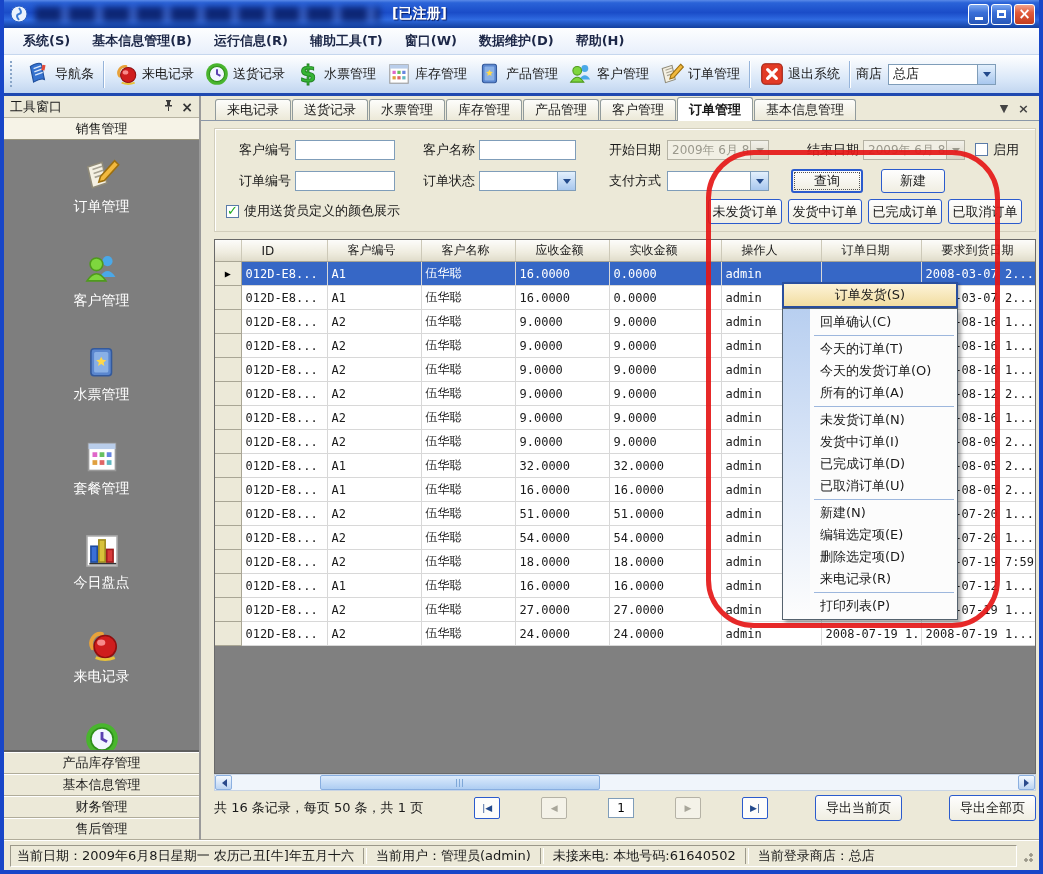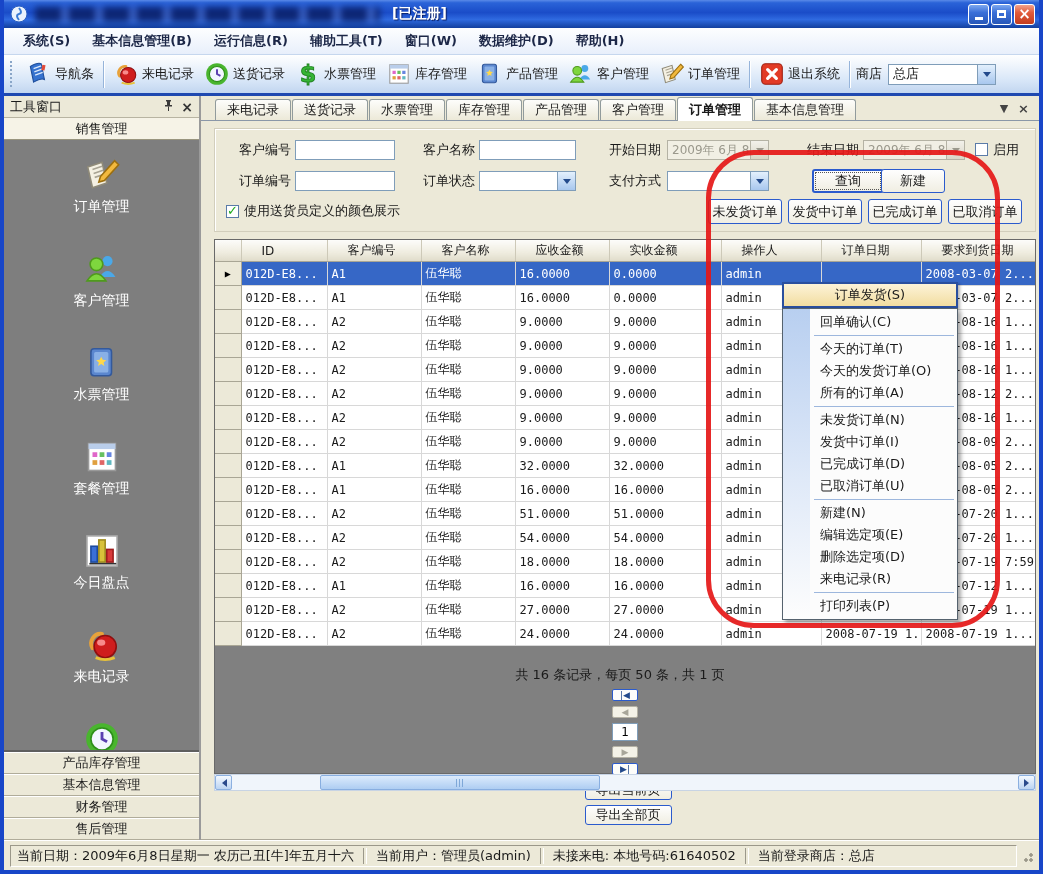--- a/index.html
+++ b/index.html
@@ -58,39 +58,39 @@
   .flabel{position:absolute;height:20px;line-height:20px;}
   .fin{position:absolute;height:20px;box-sizing:border-box;border:1px solid #7f9db9;background:#fff;font:13px "DejaVu Sans",sans-serif;padding:0 3px;}
   .fcombo{position:absolute;height:20px;box-sizing:border-box;border:1px solid #7f9db9;background:#fff;display:flex;align-items:center;}
   .fcombo.dis{background:#f1efe4;border-color:#b4b2a4;color:#9a988c;}
   .fcombo .combo-val{font-size:12px;}
   .fcombo.dis .combo-arrow{background:linear-gradient(#f2f1ea,#d9d6c6);border-left-color:#b4b2a4;}
   .cb{position:absolute;width:13px;height:13px;box-sizing:border-box;border:1px solid #5a7ba8;background:#fff;}
   .cb.checked::after{content:"✓";position:absolute;left:0;top:-3px;font-size:13px;font-weight:bold;color:#1daa1d;}
   .cblabel{position:absolute;height:16px;line-height:16px;}
   .xp-btn{position:absolute;height:24px;box-sizing:border-box;border:1px solid #2b5bcd;border-radius:3px;background:linear-gradient(#fefefe,#f0eee2);font:13px "DejaVu Sans",sans-serif;text-align:center;display:flex;align-items:center;justify-content:center;}
-  .xp-btn.focused{border-width:2px;outline:1px dotted #555;outline-offset:-4px;margin-left:21px;}
+  .xp-btn.focused{border-width:2px;outline:1px dotted #555;outline-offset:-4px;}
   
   .grid-area{margin-top:7px;width:822px;height:535px;background:#808080;border:1px solid #696969;box-sizing:border-box;overflow:hidden;}
   table.grid{border-collapse:collapse;table-layout:fixed;width:820px;font-family:"DejaVu Sans Mono",monospace;font-size:12px;}
   table.grid th{height:21px;background:linear-gradient(#fcfcfa,#efecdf 60%,#e0dcca);border-right:1px solid #cdc9b8;border-bottom:1px solid #a9a695;text-align:left;padding:0 20px;font-weight:normal;font-family:"DejaVu Sans",sans-serif;font-size:12px;white-space:nowrap;overflow:hidden;}
   table.grid td{height:23px;border-right:1px solid #d8d8d8;border-bottom:1px solid #d8d8d8;padding:0 4px;background:#fff;white-space:nowrap;overflow:hidden;}
   table.grid td.rowsel{background:#ece9d8;border-right:1px solid #a9a695;border-bottom:1px solid #a9a695;text-align:center;font-size:10px;padding:0;}
   table.grid tr.sel td{background:#3667c6;color:#fff;}
   table.grid tr.sel td.rowsel{background:#ece9d8;color:#000;}
   
   .hscroll{width:822px;height:17px;box-sizing:border-box;position:relative;background:#f0f5fb;border:1px solid #c8d4e4;}
   .harr{position:absolute;top:0;width:17px;height:15px;background:linear-gradient(#f4f9ff,#bcd4f2);border:1px solid #8cb0e0;border-radius:2px;box-sizing:border-box;display:flex;align-items:center;justify-content:center;}
   .harr.left{left:0;} .harr.right{right:0;}
   .tri-l{width:0;height:0;border:4px solid transparent;border-right:5px solid #2a4a8c;margin-right:3px;}
   .tri-r{width:0;height:0;border:4px solid transparent;border-left:5px solid #2a4a8c;margin-left:3px;}
   .hthumb{position:absolute;top:0;left:105px;width:280px;height:15px;background:linear-gradient(#dcebfc,#aecdf2);border:1px solid #88aee0;border-radius:2px;box-sizing:border-box;}
   .hthumb::after{content:"";position:absolute;left:50%;top:3px;width:8px;height:8px;margin-left:-4px;background:repeating-linear-gradient(90deg,#7fa8d8 0 1px,transparent 1px 3px);}
   
-  .pager{width:822px;height:34px;display:flex;align-items:center;justify-content:flex-end;gap:5px;font-size:13px;flex-direction:column;}
+  .pager{width:822px;height:34px;display:flex;align-items:center;justify-content:space-between;gap:5px;font-size:13px;}
   .pager-summary{margin-right:10px;}
   .pg-btn{width:26px;height:22px;box-sizing:border-box;border:1px solid #2b5bcd;border-radius:2px;background:#fdfdfb;display:flex;align-items:center;justify-content:center;font-size:9px;color:#234a8c;}
   .pg-btn.dis{border-color:#b5b2a5;color:#a8a69a;background:#f4f2e8;}
   .pg-page{width:26px;height:20px;box-sizing:border-box;border:1px solid #7f9db9;text-align:center;font:12px "DejaVu Sans",sans-serif;}
   .pg-export{height:24px;padding:0 10px;margin-left:6px;border:1px solid #2b5bcd;border-radius:3px;background:linear-gradient(#fefefe,#f0eee2);display:flex;align-items:center;font-size:13px;}
   
   .statusbar{height:29px;flex:0 0 29px;background:#ece9d8;border-top:1px solid #fff;display:flex;align-items:center;padding:0 6px;}
   .status-inner{flex:1;height:20px;display:flex;align-items:center;border:1px solid;border-color:#9b988a #fff #fff #9b988a;padding:0 6px;font-size:13px;white-space:nowrap;overflow:hidden;}
   .st-sep{width:2px;height:16px;border-left:1px solid #9b988a;border-right:1px solid #fff;margin:0 9px;flex:0 0 2px;}
   .grip{width:12px;height:12px;margin-left:4px;background:

